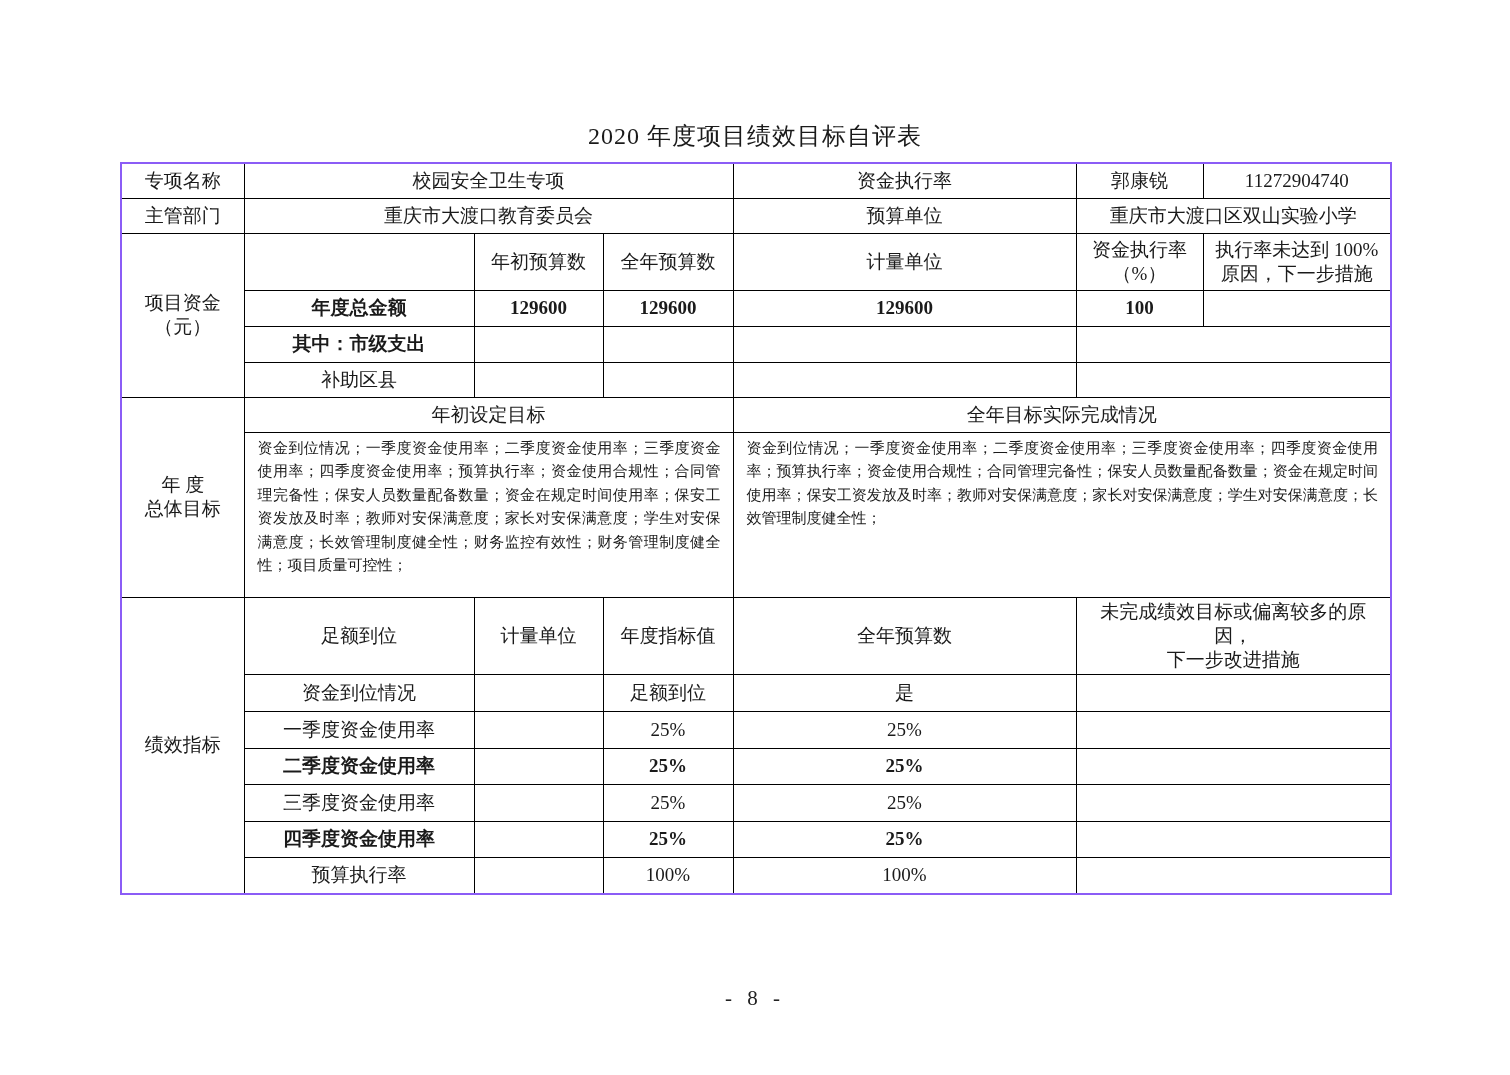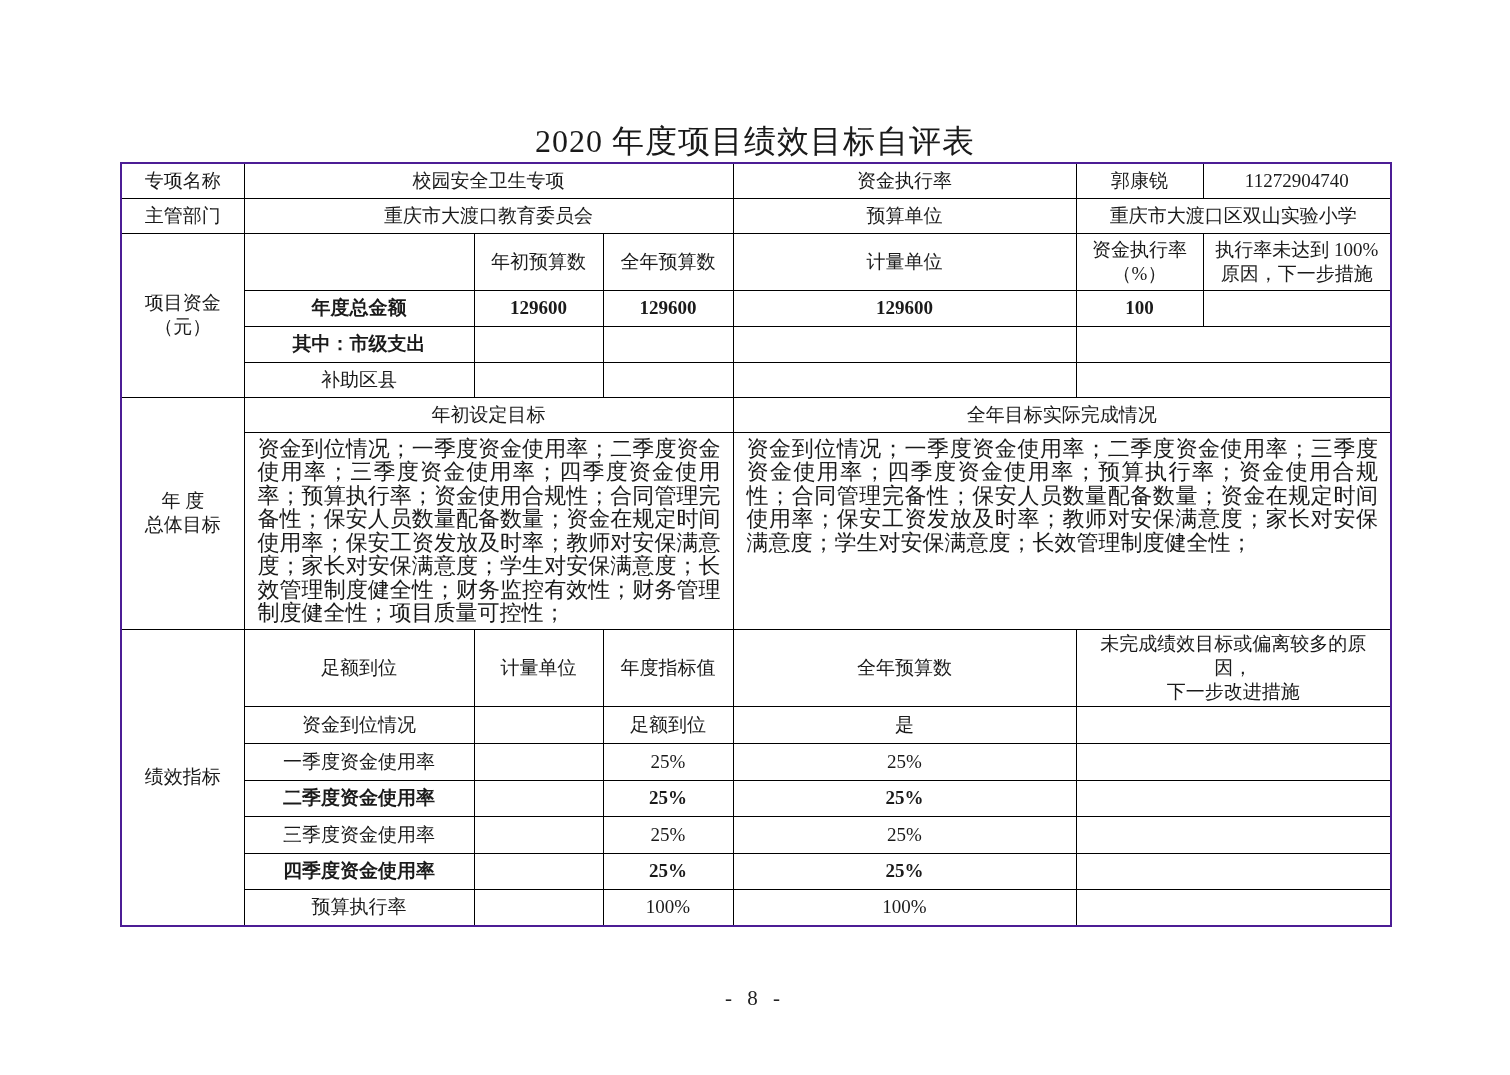--- a/index.html
+++ b/index.html
@@ -12,54 +12,54 @@
     font-family: "Liberation Serif", "DejaVu Serif", serif;
     color: #1a1a1a;
     overflow: hidden;
   }
   .title {
     position: absolute;
     top: 120px;
     left: 0;
     width: 100%;
     text-align: center;
-    font-size: 32px;
+    font-size: 24px;
     font-weight: 500;
     letter-spacing: 1px;
     color: #1a1a1a;
   }
   table.main-table {
     position: absolute;
     left: 120px;
     top: 162px;
     width: 1270px;
     border-collapse: collapse;
     table-layout: fixed;
-    border: 2px solid #4c1d95;
+    border: 2px solid #8b5cf6;
   }
   td {
     border: 1.5px solid #000;
     text-align: center;
     vertical-align: middle;
     font-size: 19px;
     line-height: 24px;
     color: #1a1a1a;
     padding: 2px 6px;
     overflow: hidden;
   }
   tr.h35 { height: 35px; }
   tr.h36 { height: 36px; font-weight: bold; }
   tr.h37 { height: 37px; margin-top: 47px; }
   tr.h57 { height: 57px; }
   tr.h165 { height: 165px; }
   td.goal-content {
     text-align: justify;
     text-justify: inter-ideograph;
     vertical-align: top;
-    font-size: 22px;
+    font-size: 15px;
     line-height: 23.5px;
     padding: 4px 12px 4px 13px;
   }
   .footer {
     position: absolute;
     top: 986px;
     left: 0;
     width: 100%;
     text-align: center;
     font-size: 21px;

